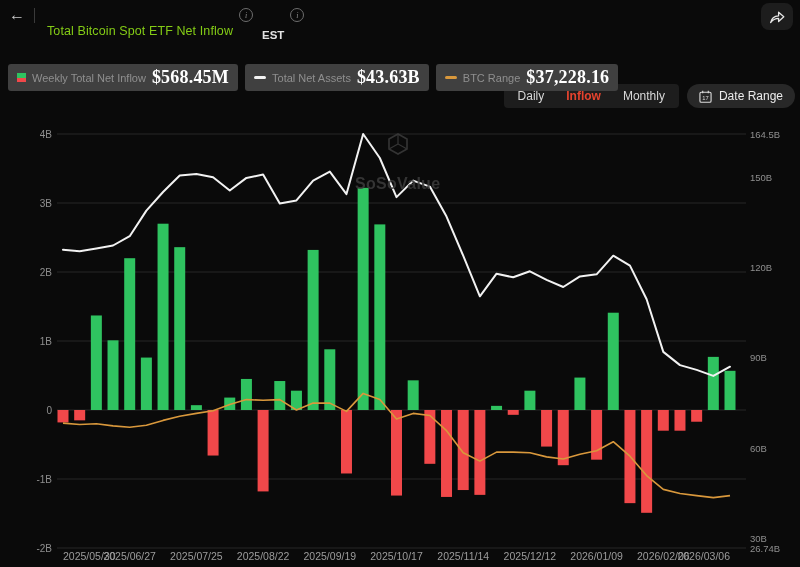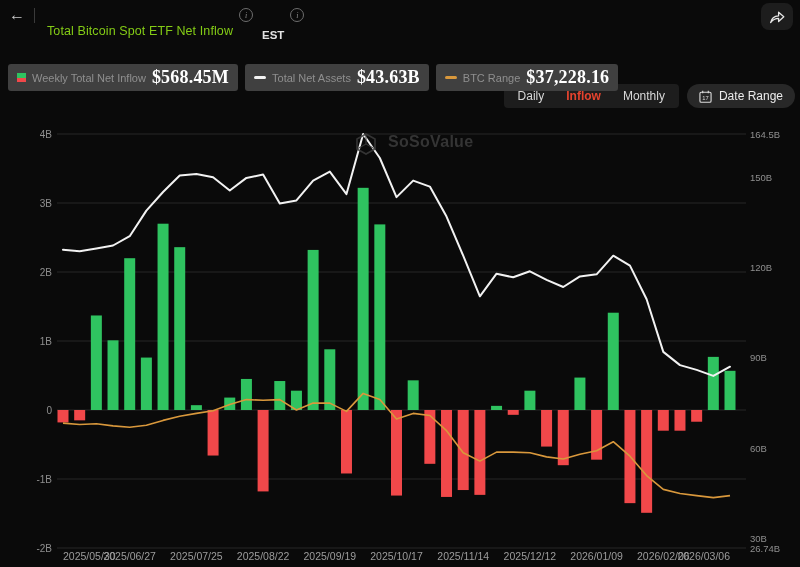--- a/index.html
+++ b/index.html
@@ -31,22 +31,22 @@
   
   .legend{position:absolute;top:64px;left:8px;display:flex;gap:7px;font-size:11px;}
   .chip{display:flex;align-items:center;gap:6px;background:#404040;border-radius:3px;
         padding:3px 9px;cursor:pointer;}
   .chip .lbl{color:#8f8f8f;}
   .chip .val{color:#ffffff;font-weight:bold;font-size:18px;letter-spacing:.2px;font-family:Liberation Serif, serif;}
   .sq{width:9px;height:9px;display:inline-block;}
   .dash{width:12px;height:3px;border-radius:2px;display:inline-block;}
 
   
-  .watermark{position:absolute;top:133px;left:355px;display:flex;gap:11px;
-             color:#3c3c3c;opacity:.85;pointer-events:none;}
+  .watermark{position:absolute;top:133px;left:355px;display:flex;align-items:center;gap:20px;
+             color:#3c3c3c;opacity:.85;pointer-events:none;flex-direction:column;}
   .watermark .wm-text{font-size:16px;font-weight:bold;letter-spacing:.3px;}
 
   svg text{font-family:"Liberation Sans","DejaVu Sans",sans-serif;}
   #chart-svg{position:absolute;top:0;left:0;}
 </style>
 </head>
 <body>
 
 <div id="app">
 

